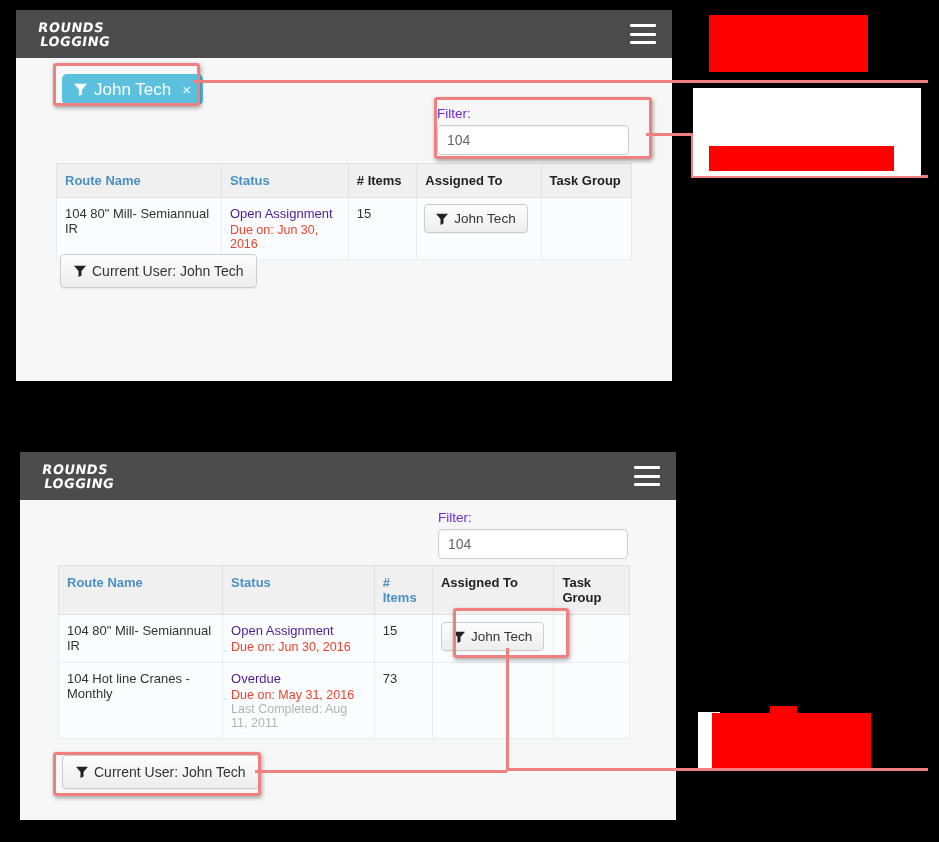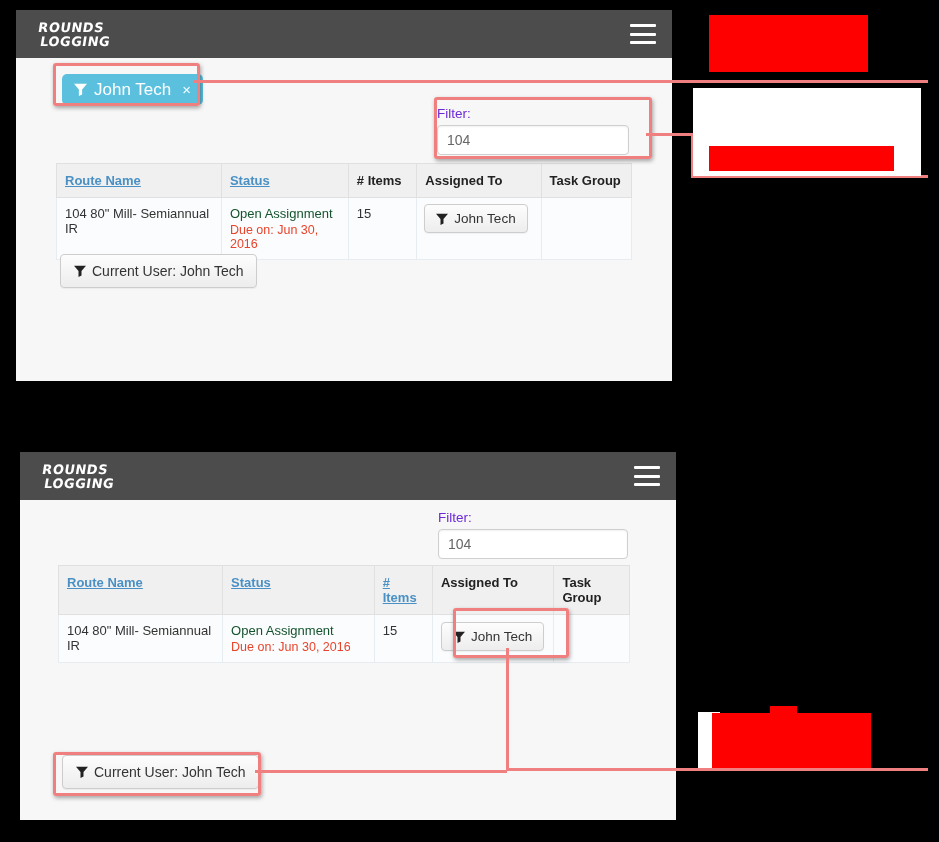--- a/index.html
+++ b/index.html
@@ -62,31 +62,31 @@
   table.grid th{
     background:#f0f0f0;
     border:1px solid #e0e0e0;
     text-align:left;
     font-weight:bold;
     font-size:13px;
     padding:9px 8px;
     vertical-align:top;
     color:#222;
   }
-  table.grid th.sortable{color:#4a90c4;text-decoration:underline;}
+  table.grid th.sortable{color:#4a90c4;}
   table.grid td{
     border:1px solid #e6ecf0;
     background:#fbfcfd;
     font-size:13px;
     padding:8px 8px;
     vertical-align:top;
     color:#333;
   }
   td.routename{color:#5b9bc4;}
-  .status-main{color:#14532d;display:block;margin-bottom:2px;}
+  .status-main{color:#4c1d95;display:block;margin-bottom:2px;}
   .status-due{color:#e8442c;display:block;font-size:12.5px;}
   .status-last{color:#b3b3b3;display:block;font-size:12.5px;}
 
   
   .btn{
     display:inline-flex;align-items:center;gap:6px;
     background:linear-gradient(#fdfdfd,#ededed);
     border:1px solid #cdcdcd;
     border-radius:4px;
     padding:6px 11px;
@@ -246,20 +246,31 @@
             <td style="padding:7px 8px;">
               <span class="btn">
                 <svg class="funnel" width="12" height="12" viewBox="0 0 16 16">
                     <path d="M0 1h16l-6 7v6l-4 2V8z"></path>
                   </svg>
                 <span>John Tech</span>
               </span>
             </td>
             <td></td>
           </tr>
+          <tr>
+            <td class="routename">104 Hot line Cranes - Monthly</td>
+            <td>
+              <span class="status-main">Overdue</span>
+              <span class="status-due">Due on: May 31, 2016</span>
+              <span class="status-last">Last Completed: Aug 11, 2011</span>
+            </td>
+            <td>73</td>
+            <td></td>
+            <td></td>
+          </tr>
         </tbody>
       </table>
 
       <div class="cuwrap" style="left:42px;top:255px;">
         <span class="btn" style="padding:8px 13px;font-size:14px;">
           <svg class="funnel" width="12" height="12" viewBox="0 0 16 16">
               <path d="M0 1h16l-6 7v6l-4 2V8z"></path>
             </svg>
           <span>Current User: John Tech</span>
         </span>

